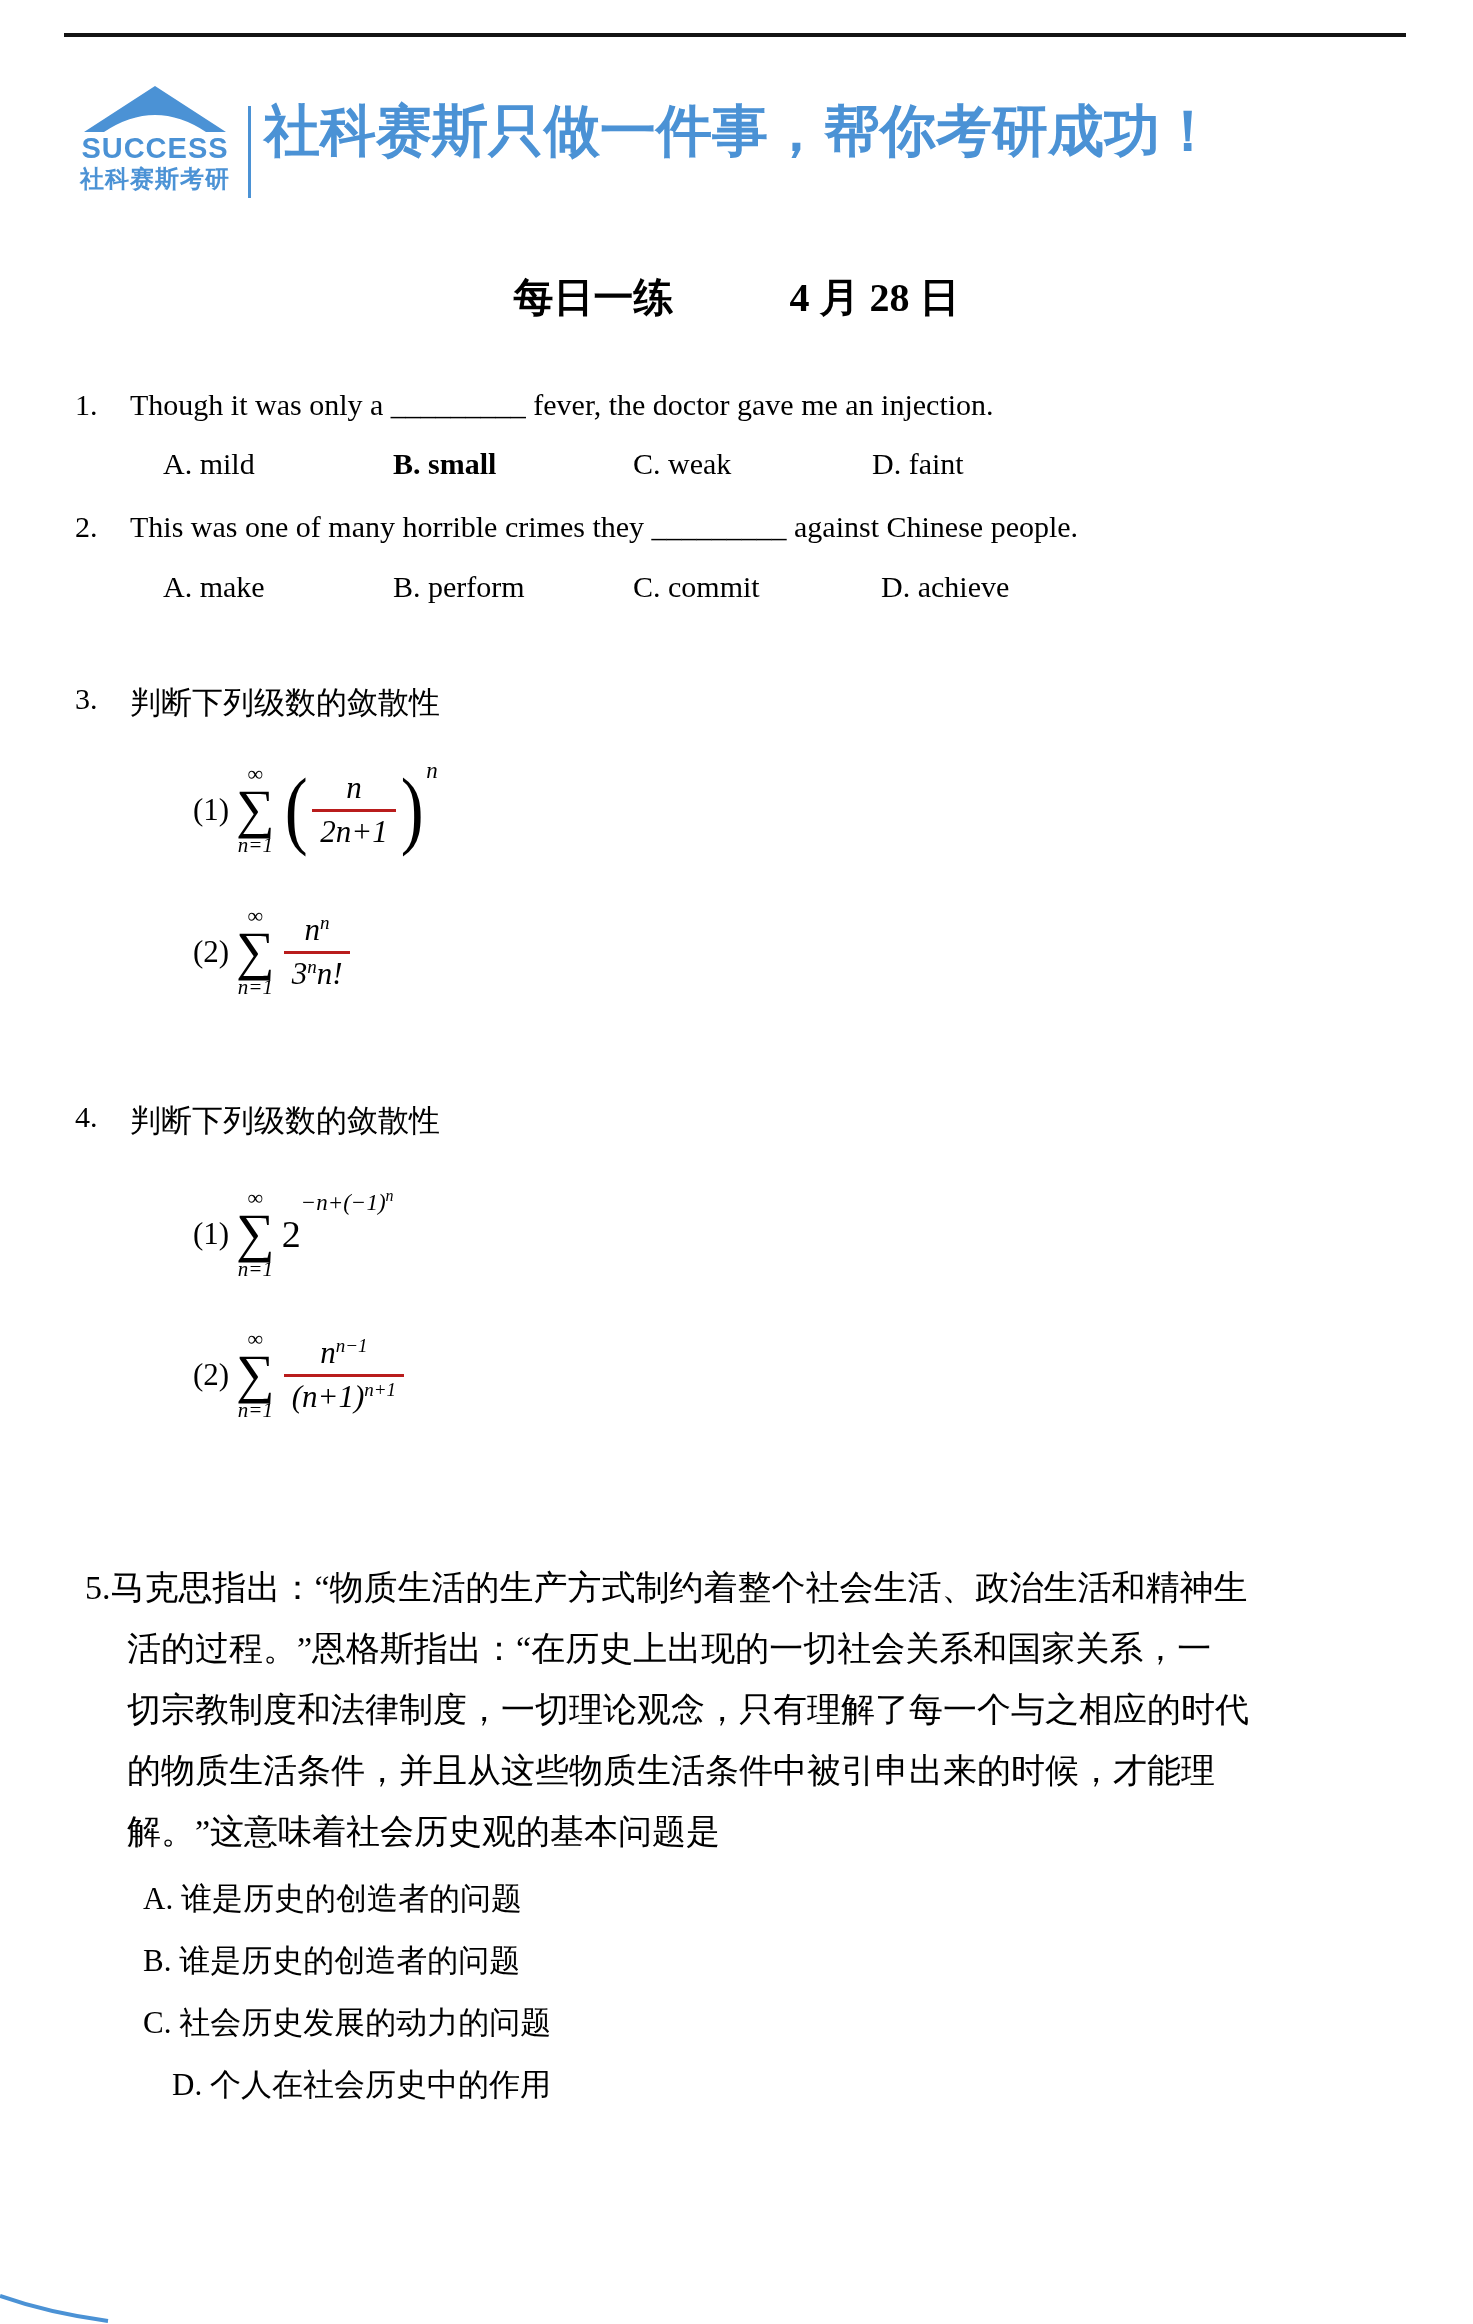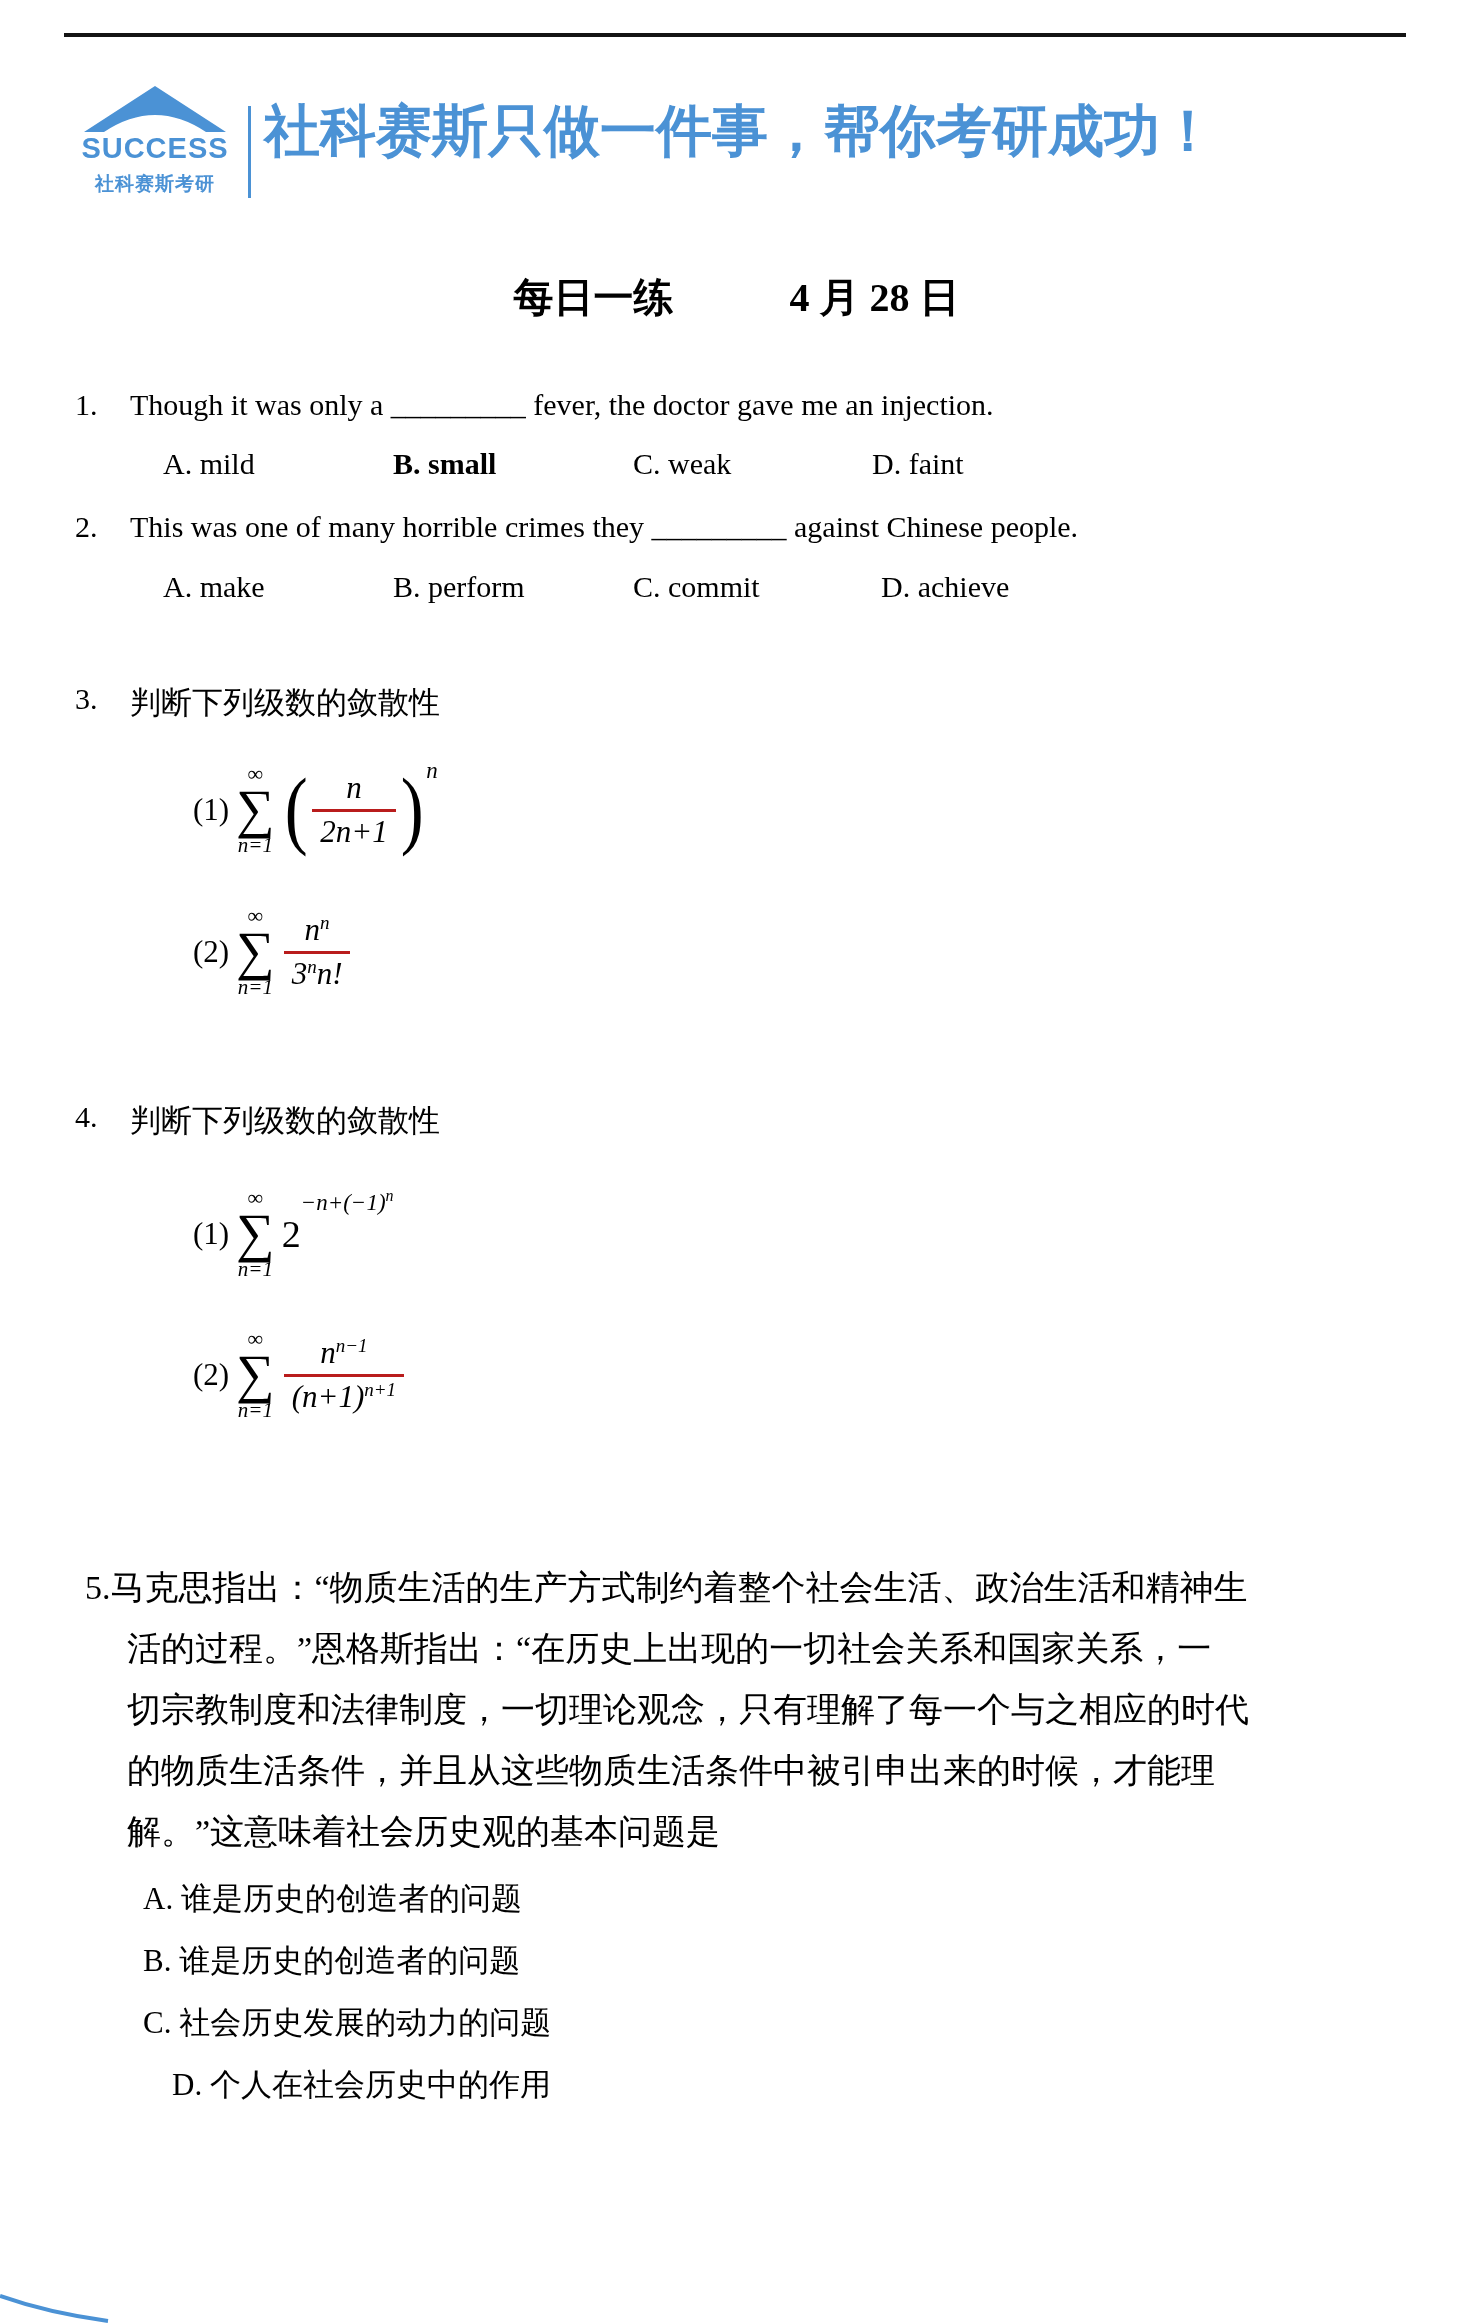--- a/index.html
+++ b/index.html
@@ -12,23 +12,23 @@
   
   .top-rule { position:absolute; left:64px; top:33px; width:1342px; height:4px; background:#141414; }
   .logo { position:absolute; left:70px; top:86px; width:170px; text-align:center; }
   .logo svg { display:block; margin:0 auto; }
   .logo-text {
     display:block; margin-top:2px; color:#4b92d5; font-weight:bold;
     font-family:"Liberation Sans","DejaVu Sans",sans-serif;
     font-size:29px; letter-spacing:1px; line-height:1.0;
   }
   .logo-sub {
-    display:block; margin-top:11px; color:#4b92d5; font-weight:bold;
+    display:block; margin-top:3px; color:#4b92d5; font-weight:bold;
     font-family:"Liberation Sans","DejaVu Sans",sans-serif;
-    font-size:19px; letter-spacing:1px; line-height:1.1;
+    font-size:24px; letter-spacing:1px; line-height:1.1;
   }
   .divider { position:absolute; left:248px; top:106px; width:3px; height:92px; background:#4b92d5; }
   .slogan {
     position:absolute; left:264px; top:100px; width:1180px;
     color:#4b92d5; font-weight:bold; font-size:56px; line-height:1.1;
     font-family:"Liberation Sans","DejaVu Sans",sans-serif; white-space:nowrap;
   }
 
   
   .doc-title {

